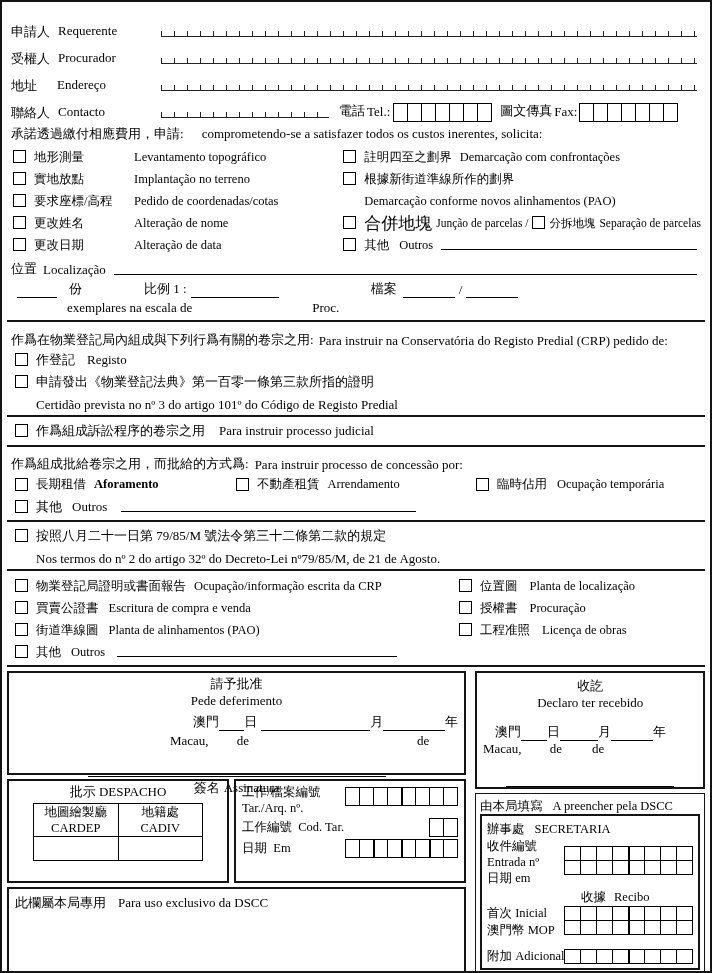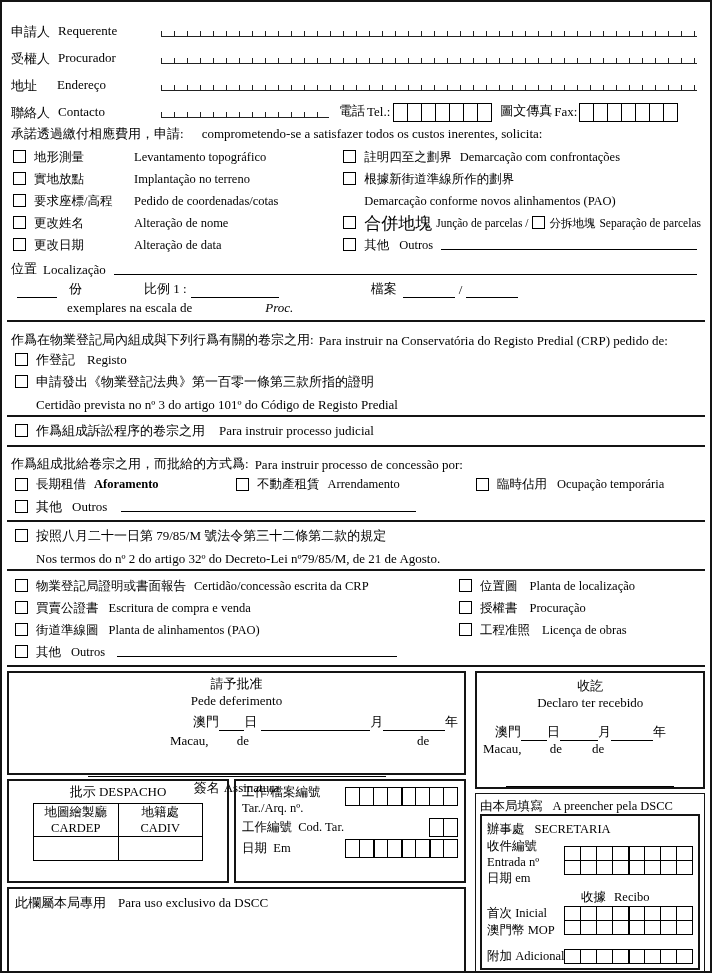--- a/index.html
+++ b/index.html
@@ -172,21 +172,21 @@
       <span class="t" style="margin-left:12px;">份</span>
       <span class="t" style="margin-left:62px;">比例 1 :</span>
       <span class="ul" style="width:88px; margin-left:4px;"></span>
       <span class="t" style="margin-left:92px;">檔案</span>
       <span class="ul" style="width:52px; margin-left:6px;"></span>
       <span class="t" style="margin:0 4px;">/</span>
       <span class="ul" style="width:52px;"></span>
     </div>
     <div class="row" style="height:20px;align-items:center;">
       <span class="t" style="margin-left:56px;">exemplares na escala de</span>
-      <span class="t" style="margin-left:73px;font-style:italic;">Proc.</span>
+      <span class="t" style="margin-left:120px;">Proc.</span>
     </div>
   </div>
 
   <div class="sec" style="padding-top:5px;">
     <div class="row" style="height:22px;">
       <span class="t">作爲在物業登記局內組成與下列行爲有關的卷宗之用:</span>
       <span class="t" style="margin-left:5px;">Para instruir na Conservatória do Registo Predial (CRP) pedido de:</span>
     </div>
     <div class="cbrow" style="padding-left:4px;">
       <span class="cb"></span>
@@ -249,21 +249,21 @@
       <span class="t">Nos termos do nº 2 do artigo  32º do Decreto-Lei nº79/85/M, de 21 de Agosto.</span>
     </div>
   </div>
 
   <div class="sec" style="padding-top:4px;">
     <div class="cols">
       <div style="width:448px; padding-left:4px;">
         <div class="cbrow">
           <span class="cb"></span>
           <span class="ts">物業登記局證明或書面報告</span>
-          <span class="ts" style="margin-left:8px;">Certidão/concessão escrita da CRP</span>
+          <span class="ts" style="margin-left:8px;">Ocupação/informação escrita da CRP</span>
         </div>
         <div class="cbrow">
           <span class="cb"></span>
           <span class="ts">買賣公證書</span>
           <span class="ts" style="margin-left:10px;">Escritura de compra e venda</span>
         </div>
         <div class="cbrow">
           <span class="cb"></span>
           <span class="ts">街道準線圖</span>
           <span class="ts" style="margin-left:10px;">Planta de alinhamentos (PAO)</span>

